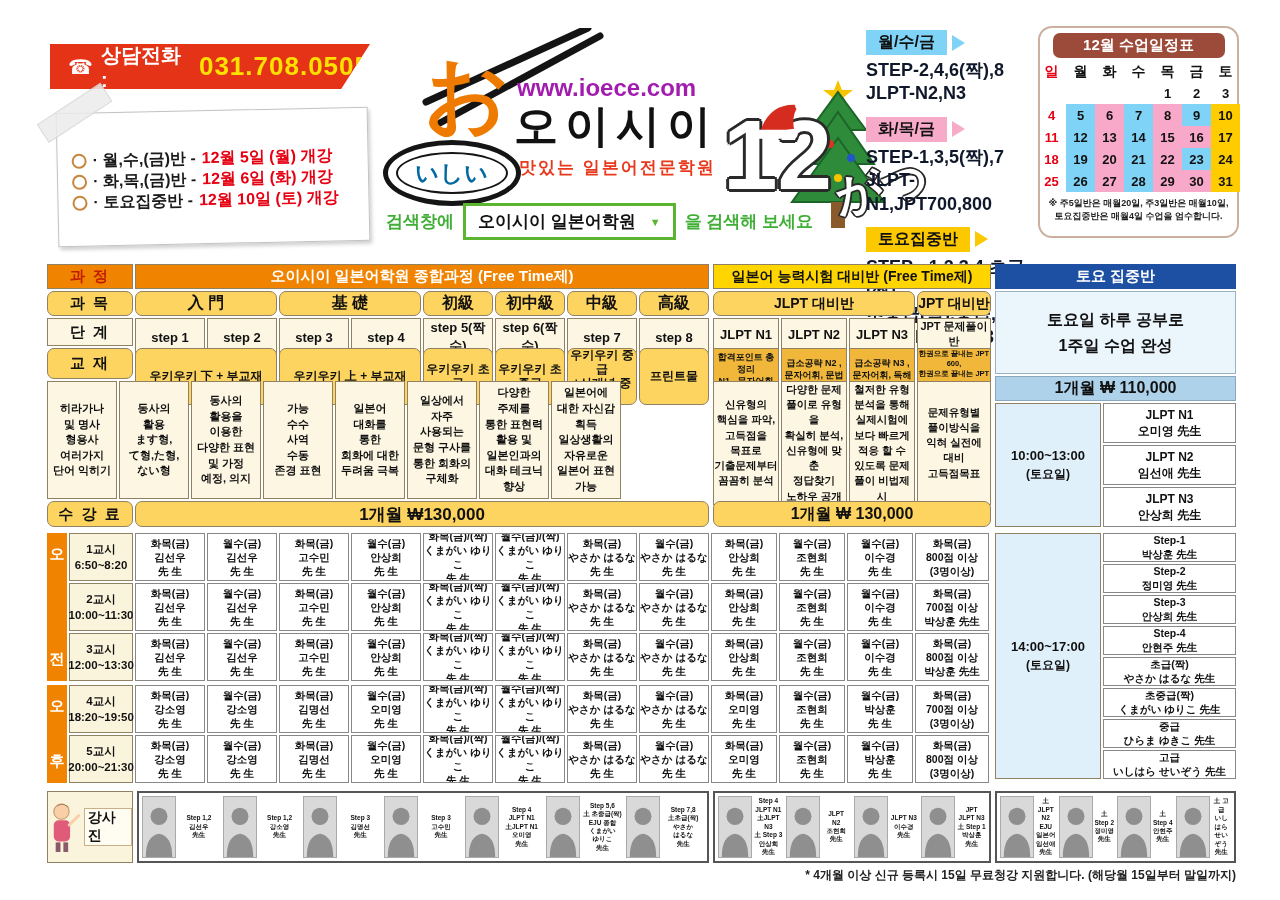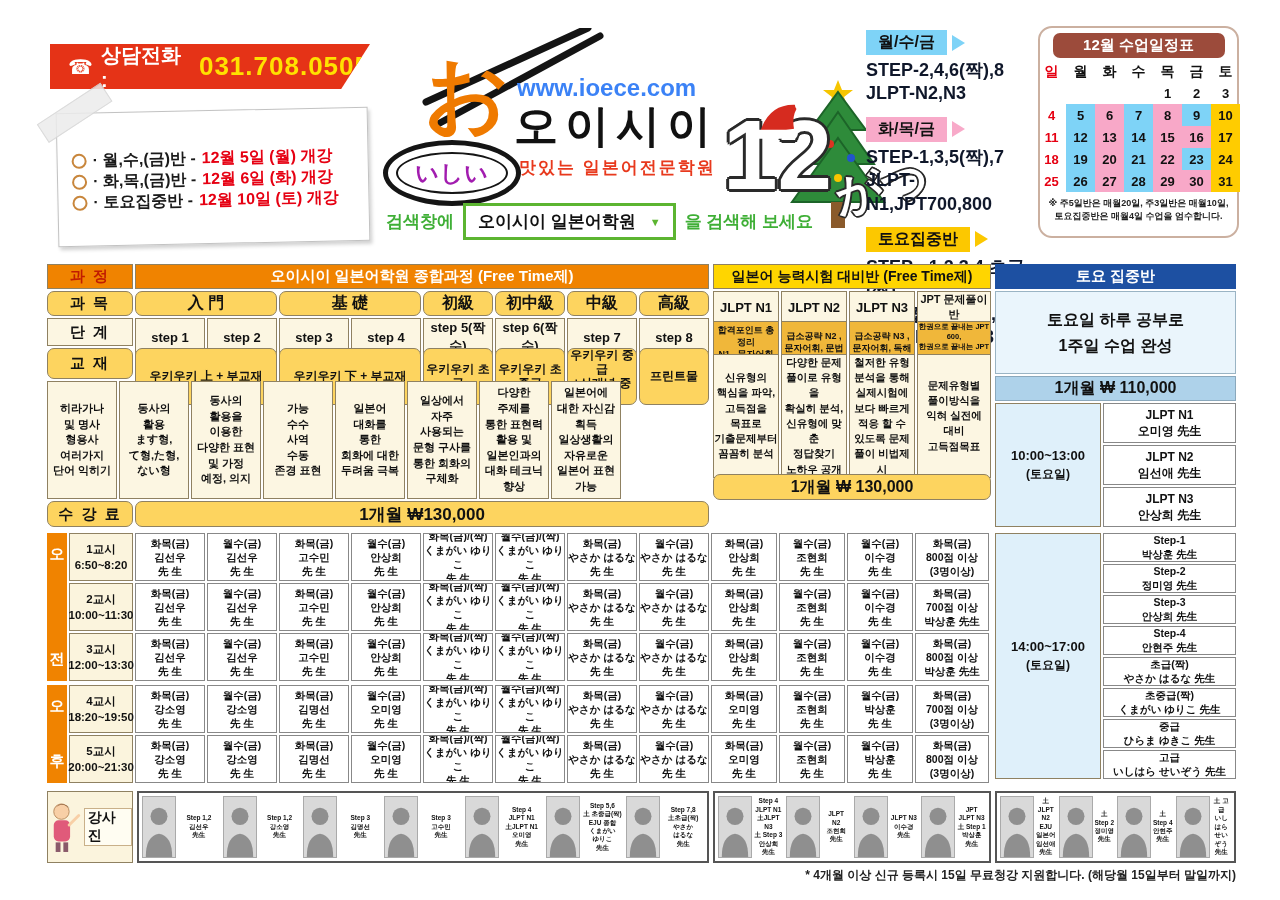--- a/index.html
+++ b/index.html
@@ -26,22 +26,22 @@
   .nl-label{font-size:16px;font-weight:bold;color:#1a1a1a;white-space:nowrap;}
   .nl-date{font-size:16px;font-weight:bold;color:#e60012;white-space:nowrap;}
 
   
   .chopsticks{left:420px;top:28px;width:185px;height:100px;}
   .logo-o{left:424px;top:52px;font-size:84px;line-height:1;font-weight:bold;color:#ef7a00;}
   .logo-oval{left:383px;top:140px;width:128px;height:56px;border:5px solid #151515;border-radius:50%;
              display:flex;align-items:center;justify-content:center;}
   .logo-oval .inner{width:108px;height:38px;border:2px solid #151515;border-radius:50%;
              display:flex;align-items:center;justify-content:center;}
-  .logo-oval .txt{color:#a21caf;font-size:23px;font-weight:bold;letter-spacing:1px;}
-  .logo-url{left:517px;top:74px;color:#3b82f6;font-size:24px;font-weight:bold;}
+  .logo-oval .txt{color:#0369a1;font-size:23px;font-weight:bold;letter-spacing:1px;}
+  .logo-url{left:517px;top:74px;color:#a21caf;font-size:24px;font-weight:bold;}
   .logo-name{left:514px;top:97px;font-size:44px;font-weight:900;letter-spacing:7px;color:#111;}
   .logo-tag{left:519px;top:156px;color:#e8391d;font-size:17px;font-weight:bold;letter-spacing:2px;}
 
   
   .search-line{left:386px;top:203px;display:flex;align-items:center;gap:9px;}
   .s-prefix,.s-suffix{color:#3faf36;font-size:17px;font-weight:bold;}
   .s-box{border:3px solid #5cb531;padding:4px 12px;display:flex;align-items:center;gap:14px;background:#fff;}
   .s-query{font-size:17px;font-weight:bold;color:#111;}
   .s-caret{color:#5cb531;font-size:11px;}
 
@@ -360,22 +360,22 @@
           <div class="cell stepc">step 5(짝수)</div>
           <div class="cell stepc">step 6(짝수)</div>
           <div class="cell stepc">step 7</div>
           <div class="cell stepc">step 8</div>
         </div>
     </div>
     <div class="trow r31">
       <div class="cell lblcell yel">교    재</div>
       <div class="cells grid-2211">
 
-      <div class="cell yel bookc">우키우키 上 + 부교재</div>
-          <div class="cell yel bookc">우키우키 下 + 부교재</div>
+      <div class="cell yel bookc">우키우키 下 + 부교재</div>
+          <div class="cell yel bookc">우키우키 上 + 부교재</div>
           <div class="cell yel bookc">우키우키 초급</div>
           <div class="cell yel bookc">우키우키 초중급</div>
           <div class="cell yel bookc">우키우키 중급
 +신개념 중급</div>
           <div class="cell yel bookc">프린트물</div>
         </div>
     </div>
     <div class="trow r118">
       <div class="cells grid-8">
 
@@ -430,20 +430,27 @@
     <div class="trow r26">
       <div class="cell lblcell yel">수 강 료</div>
       <div class="cell yel tuition">1개월  ₩130,000</div>
     </div>
   </div>
 
   <div class="abs tblB">
     <div class="trow r25">
       <div class="cell byel btitle">일본어 능력시험 대비반 (Free Time제)</div>
     </div>
+    <div class="trow r25">
+      <div class="cells grid-egroups">
+
+      <div class="cell yel egroup">JLPT 대비반</div>
+          <div class="cell yel egroup">JPT 대비반</div>
+        </div>
+    </div>
     <div class="trow r28">
       <div class="cells grid-e4">
 
       <div class="cell crm elevel">JLPT N1</div>
           <div class="cell crm elevel">JLPT N2</div>
           <div class="cell crm elevel">JLPT N3</div>
           <div class="cell crm elevel">JPT 문제풀이반</div>
         </div>
     </div>
     <div class="trow r31">

